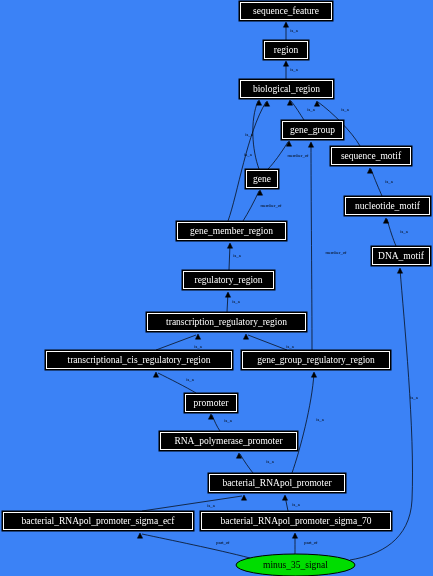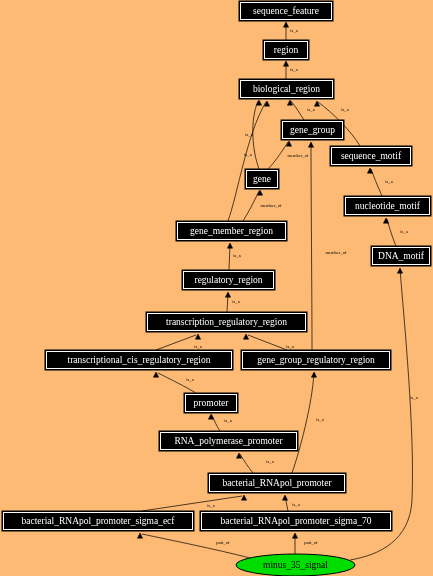--- a/index.html
+++ b/index.html
@@ -4,21 +4,21 @@
 <style>
   html, body {
     margin: 0;
     padding: 0;
     background: #ffffff;
   }
   #graph-root {
     position: relative;
     width: 433px;
     height: 576px;
-    background: #fdba74;
+    background: #3b82f6;
     font-family: "Liberation Serif", "DejaVu Serif", serif;
     overflow: hidden;
   }
   svg#graph-canvas {
     position: absolute;
     left: 0;
     top: 0;
     width: 433px;
     height: 576px;
   }

